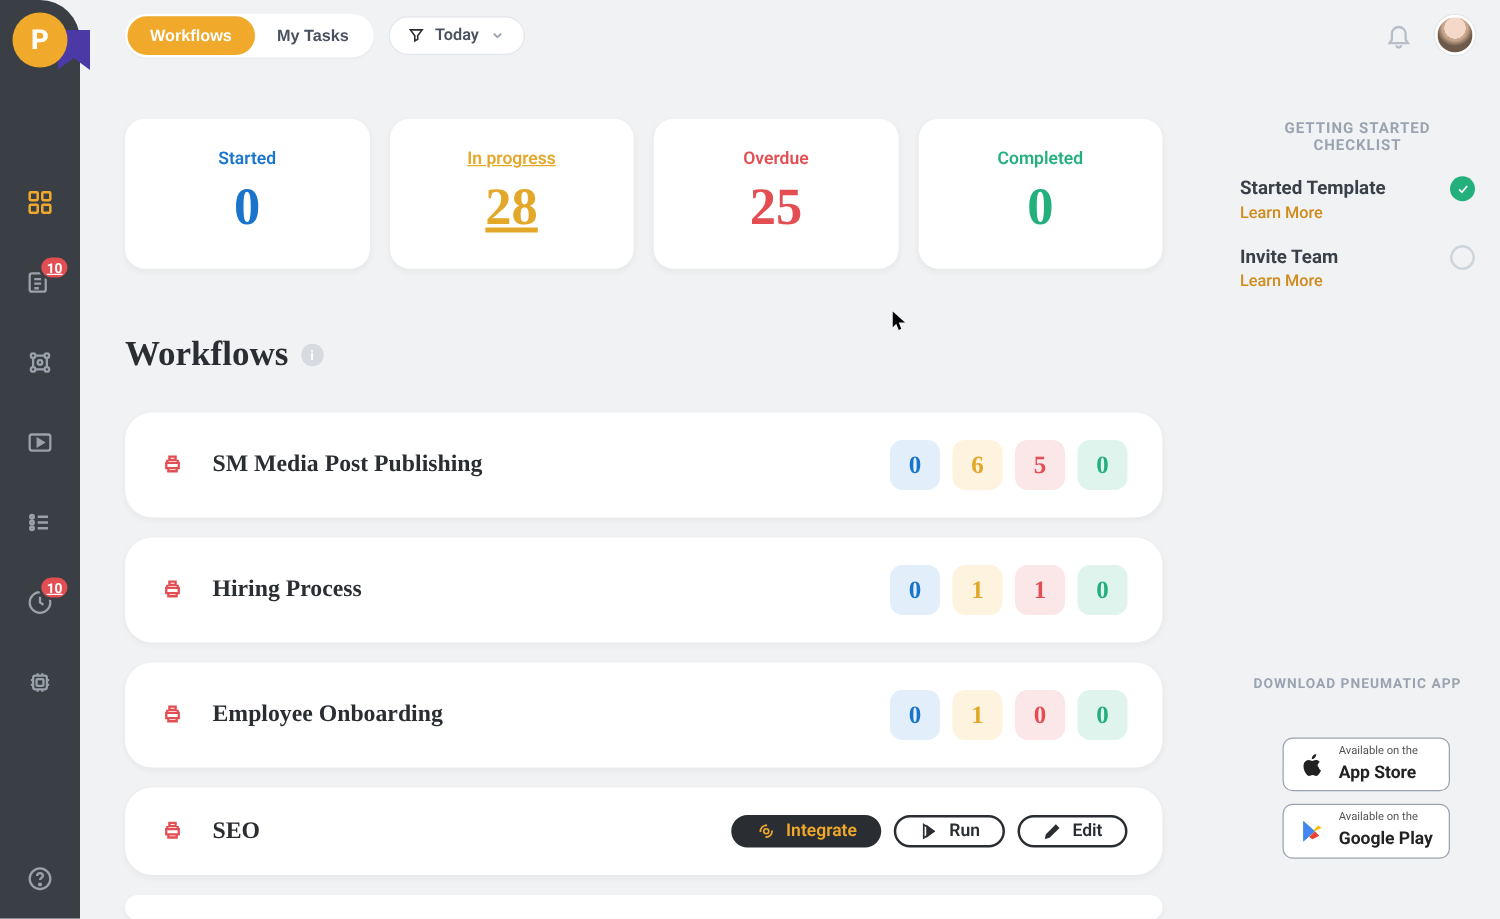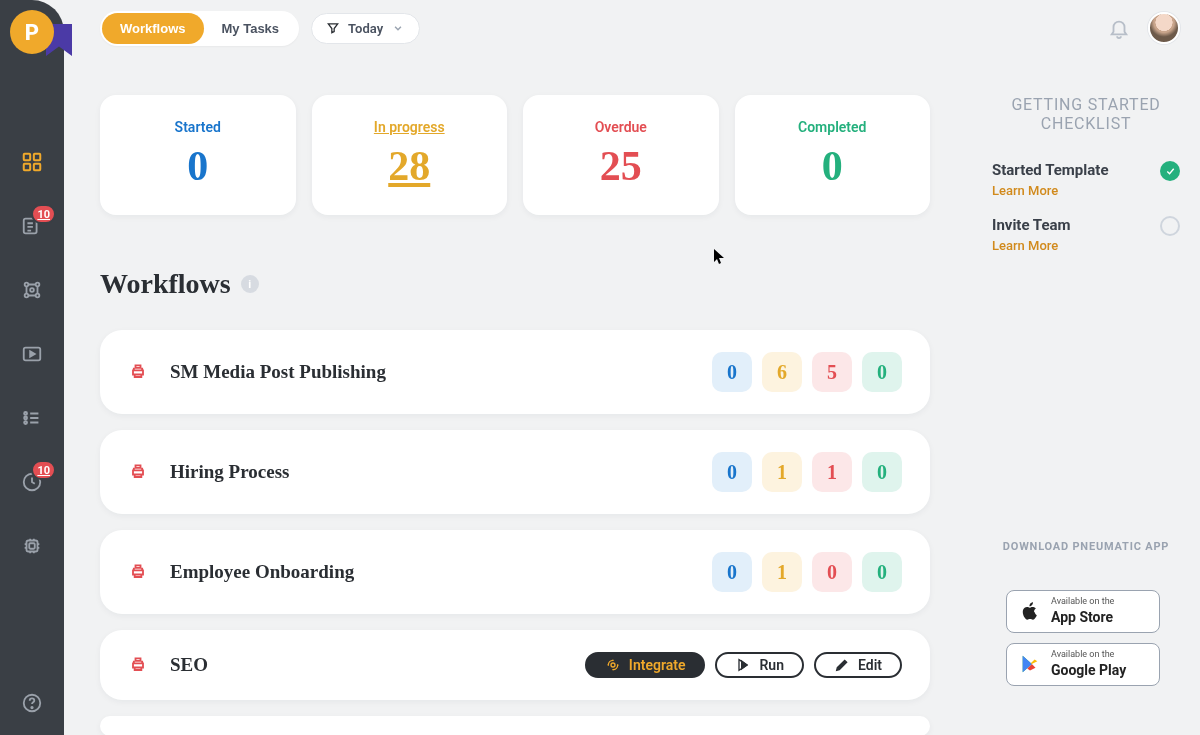--- a/index.html
+++ b/index.html
@@ -173,22 +173,22 @@
     border:2px solid #2a2e33;
   }
   .pill svg { width:16px; height:16px; }
   .pill-dark { background:#2a2e33; color:var(--orange); border-color:#2a2e33; }
   .pill-dark span { color:var(--orange); }
   .pill-outline { background:#fff; color:#2a2e33; }
 
   
   .right-pane { position:absolute; left:992px; top:95px; right:20px; }
   .checklist-title {
-    text-align:center; font-size:16px; font-weight:400; letter-spacing:0.8px;
-    color:#9aa3b0; margin-bottom:28px;
+    text-align:center; font-size:12px; font-weight:700; letter-spacing:0.8px;
+    color:#9aa3b0; margin-bottom:18px;
   }
   .checklist-item { display:flex; align-items:flex-start; gap:12px; margin-bottom:18px; }
   .ci-text { flex:1; }
   .ci-title { font-size:15px; font-weight:700; color:#3a4049; }
   .ci-learn { font-size:13px; color:#d18a1c; margin-top:4px; font-weight:500; cursor:pointer; }
   .ci-check {
     width:20px; height:20px; border-radius:50%;
     display:flex; align-items:center; justify-content:center; flex-shrink:0;
   }
   .ci-check.done { background:var(--green); color:#fff; }
@@ -199,21 +199,21 @@
     position:absolute; left:992px; top:540px; right:20px;
     text-align:center; font-size:11px; font-weight:700; letter-spacing:0.8px;
     color:#9aa3b0;
   }
   .store-buttons {
     position:absolute; left:1006px; top:590px; right:40px;
     display:flex; flex-direction:column; gap:10px;
   }
   .store-btn {
     border:1px solid #9aa3b0; border-radius:8px; background:#fff;
-    display:flex; align-items:center; gap:10px; padding:6px 12px; cursor:pointer;
+    display:flex; align-items:center; gap:10px; padding:6px 12px; cursor:pointer;margin-left:20px;
   }
   .store-btn svg { width:22px; height:22px; flex-shrink:0; }
   .store-text small { display:block; font-size:9px; color:#555; line-height:1.1; }
   .store-text strong { font-size:14px; color:#222; line-height:1.1; }
 
   .cursor-pointer {
     position:absolute; left:714px; top:249px; width:12px; height:16px;
     pointer-events:none;
   }
 </style>

